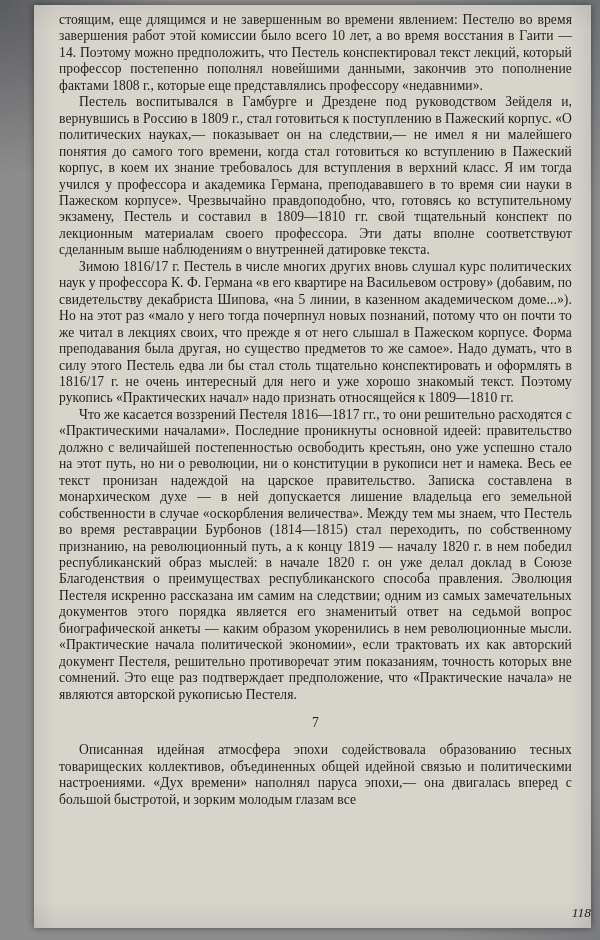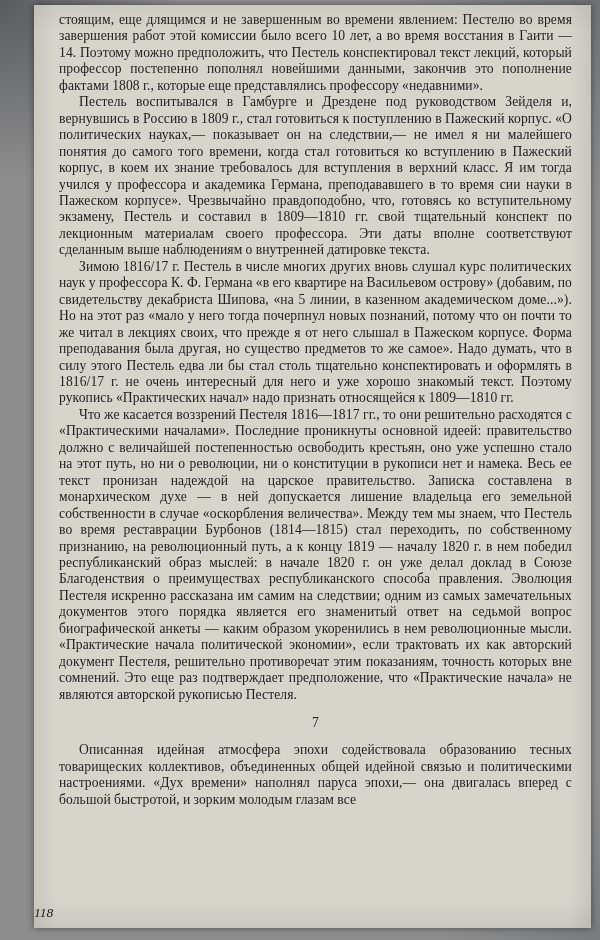--- a/index.html
+++ b/index.html
@@ -57,21 +57,21 @@
   .section-num {
     text-align: center;
     margin: 12px 0 11px 0;
     font-size: 13.6px;
   }
   .page-num {
     position: absolute;
     left: 0;
     right: 0;
     bottom: 7px;
-    text-align: left;
+    text-align: right;
     font-style: italic;
     font-size: 13.5px;
     color: #232120;
   }
 </style>
 </head>
 <body>
 
 <div class="paper">
   <div class="text-block">

